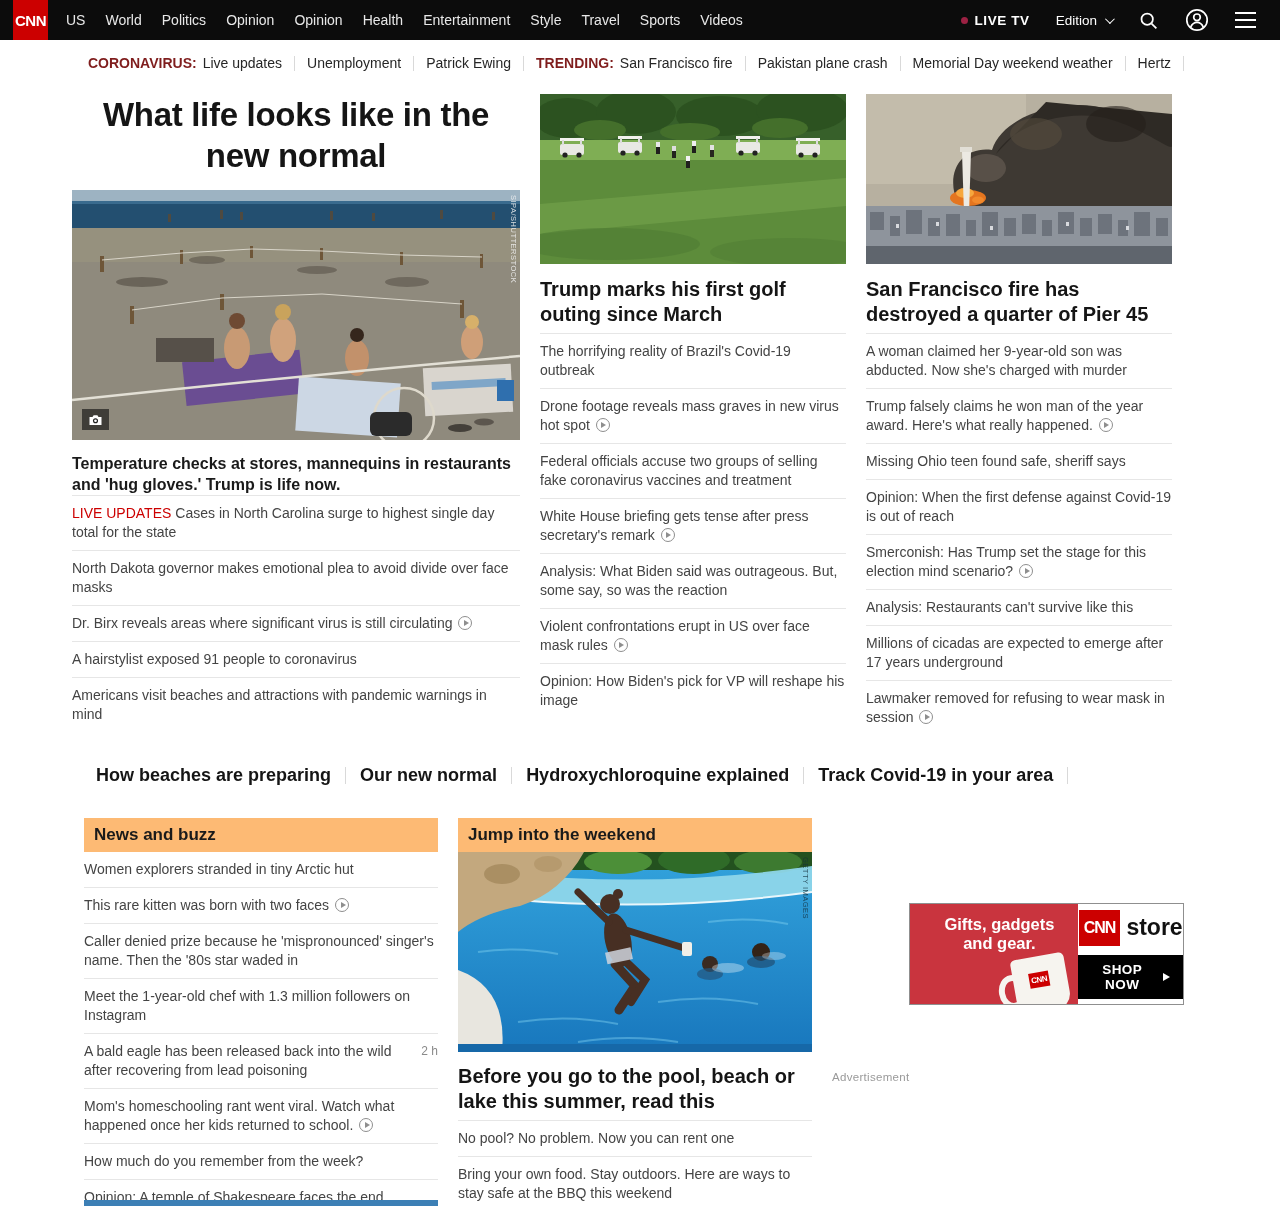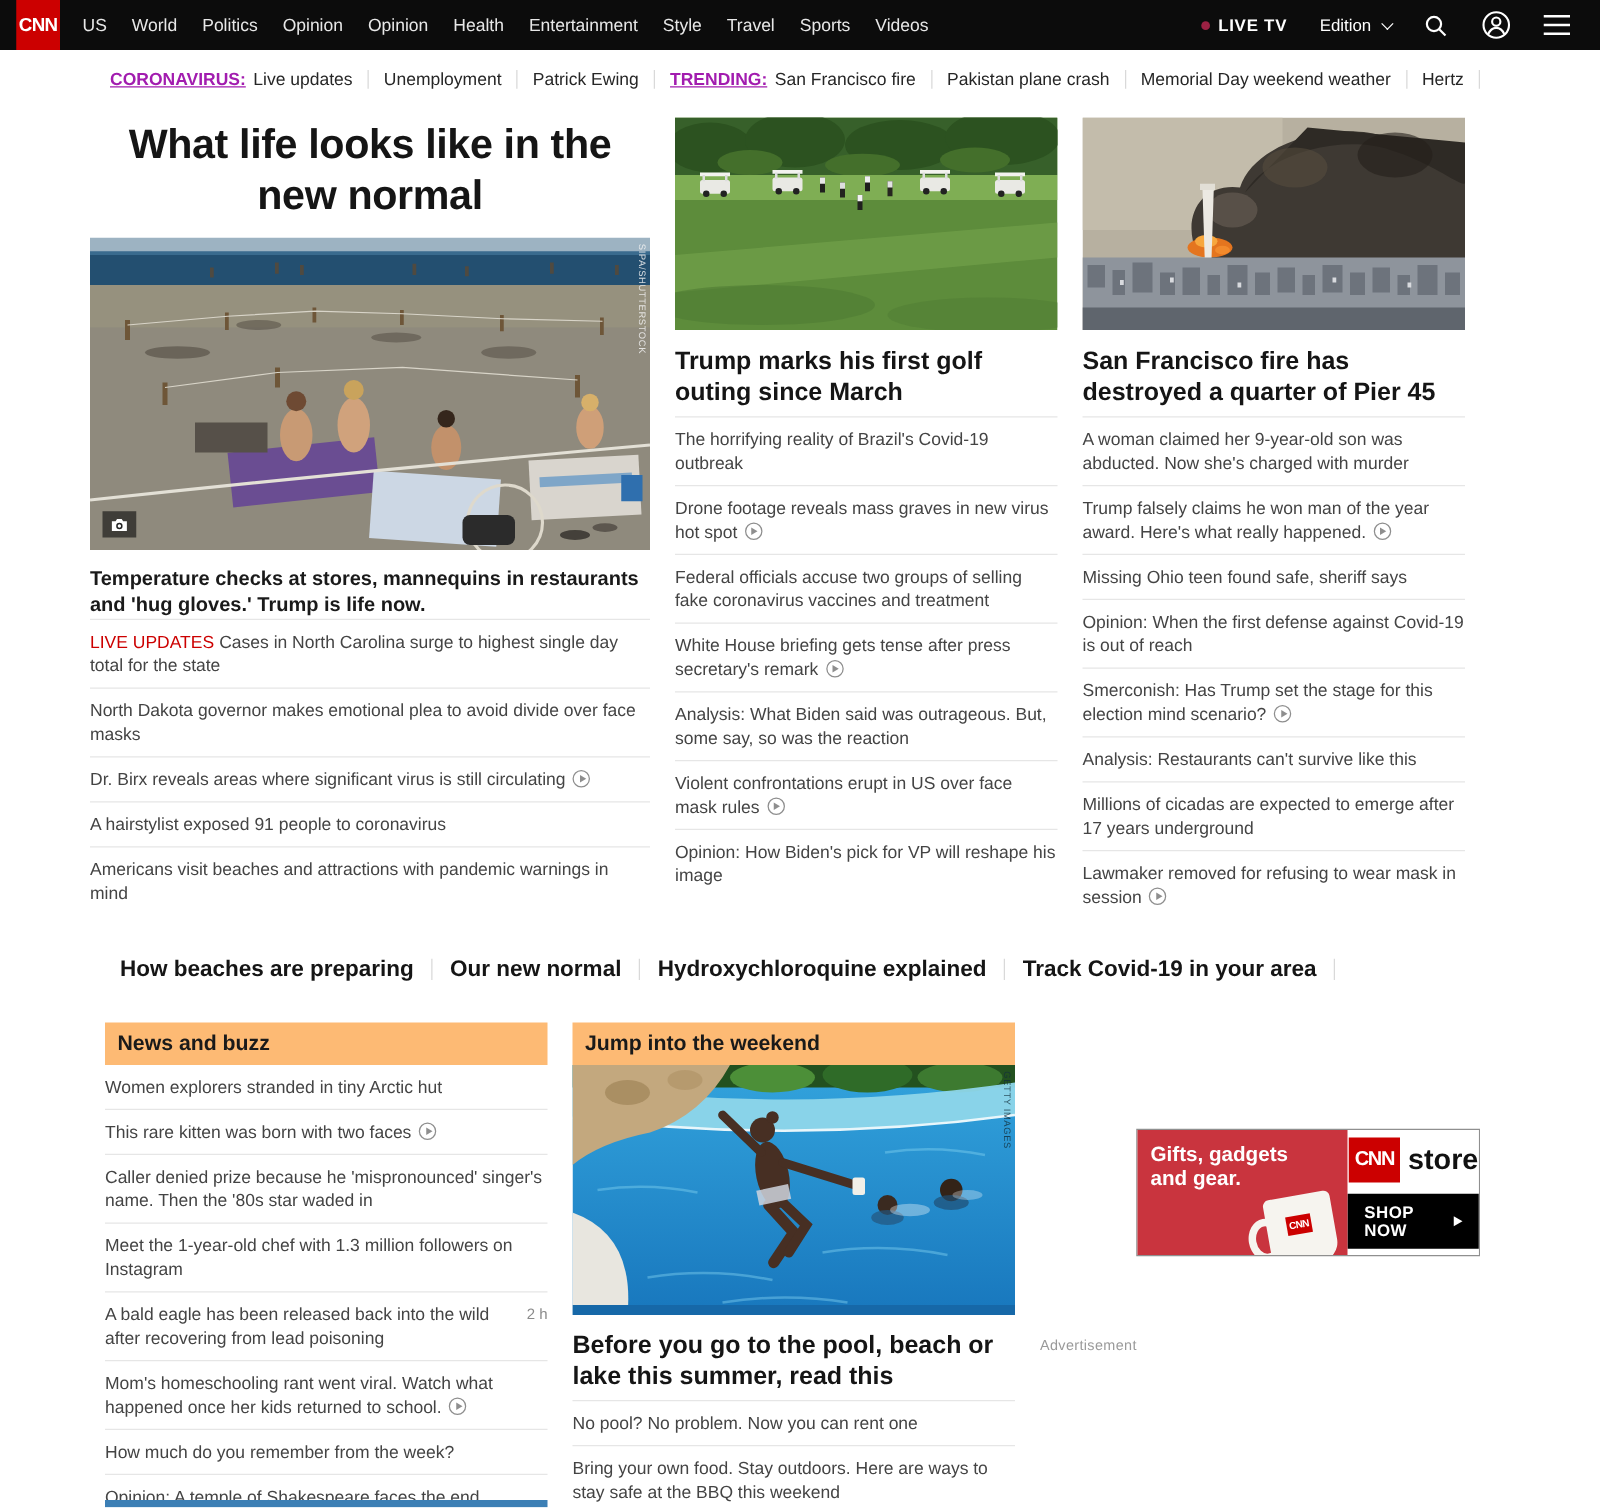--- a/index.html
+++ b/index.html
@@ -22,21 +22,21 @@
   .chev { width: 7px; height: 7px; border-right: 1.6px solid #fff; border-bottom: 1.6px solid #fff;
           transform: rotate(45deg) translateY(-2px); }
   .navicon { display: flex; align-items: center; }
   .burger { display: flex; flex-direction: column; gap: 5px; }
   .burger i { display: block; width: 21px; height: 2.2px; background: #fff; }
 
   
   .trending { display: flex; align-items: center; margin: 15px 0 0 88px; font-size: 14px;
               color: #262626; padding-bottom: 13px; }
   .trending a { color: #262626; }
-  .t-label { color: #a21caf; font-weight: 700; margin-right: 6px; text-decoration: underline; }
+  .t-label { color: #7f1d1d; font-weight: 700; margin-right: 6px; }
   .sep { width: 1px; height: 15px; background: #d9d9d9; margin: 0 12px; flex: 0 0 auto; }
 
   
   .cols { display: flex; gap: 20px; margin: 10px 0 0 72px; width: 1100px; align-items: flex-start; }
   .col-left { width: 448px; }
   .col-mid, .col-right { width: 306px; }
   h1.mainhead { font-size: 33px; line-height: 41px; font-weight: 700; color: #151515;
                 text-align: center; letter-spacing: -0.3px; margin: 0 6px 14px; display: block; }
   figure { position: relative; display: block; line-height: 0; }
   .camera { position: absolute; left: 10px; bottom: 10px; width: 27px; height: 21px;
@@ -66,21 +66,21 @@
 
   
   .lower { display: flex; gap: 20px; margin: 32px 0 0 84px; width: 1100px; align-items: flex-start; }
   .card { width: 354px; }
   .cardhead { background: #fdba74; font-size: 17px; line-height: 20px; font-weight: 700;
               color: #1a1a1a; padding: 7px 10px; cursor: pointer; }
   .card .colhead { margin-top: 12px; }
   .adcol { width: 352px; display: flex; flex-direction: row; align-items: center; }
   .adlabel { margin-top: 253px; font-size: 11.5px; color: #9a9a9a; letter-spacing: 0.3px; }
   .adbanner { margin-top: 7px; width: 316px; height: 102px; border: 1px solid #8f8f8f;
-              display: flex; background: #fff; cursor: pointer; }
+              display: flex; background: #fff; cursor: pointer; text-align: center; }
   .ad-left { width: 168px; background: #c9343e; position: relative; overflow: hidden; }
   .adtext { color: #fff; font-size: 16.5px; line-height: 19px; font-weight: 700; padding: 11px 0 0 10px; }
   .adtext span { display: block; }
   .mug { position: absolute; right: 10px; bottom: -8px; width: 54px; height: 56px;
          background: #f6f4ef; border-radius: 5px 5px 16px 16px; transform: rotate(-10deg); }
   .mug::before { content: ""; position: absolute; left: -16px; top: 14px; width: 16px; height: 22px;
                  border: 6px solid #f6f4ef; border-radius: 50%; }
   .muglogo { position: absolute; left: 16px; top: 16px; background: #cc0000; color: #fff;
              font-size: 8px; font-weight: 700; padding: 3px 2px; letter-spacing: -0.5px; }
   .ad-right { flex: 1; display: flex; flex-direction: column; align-items: center;

